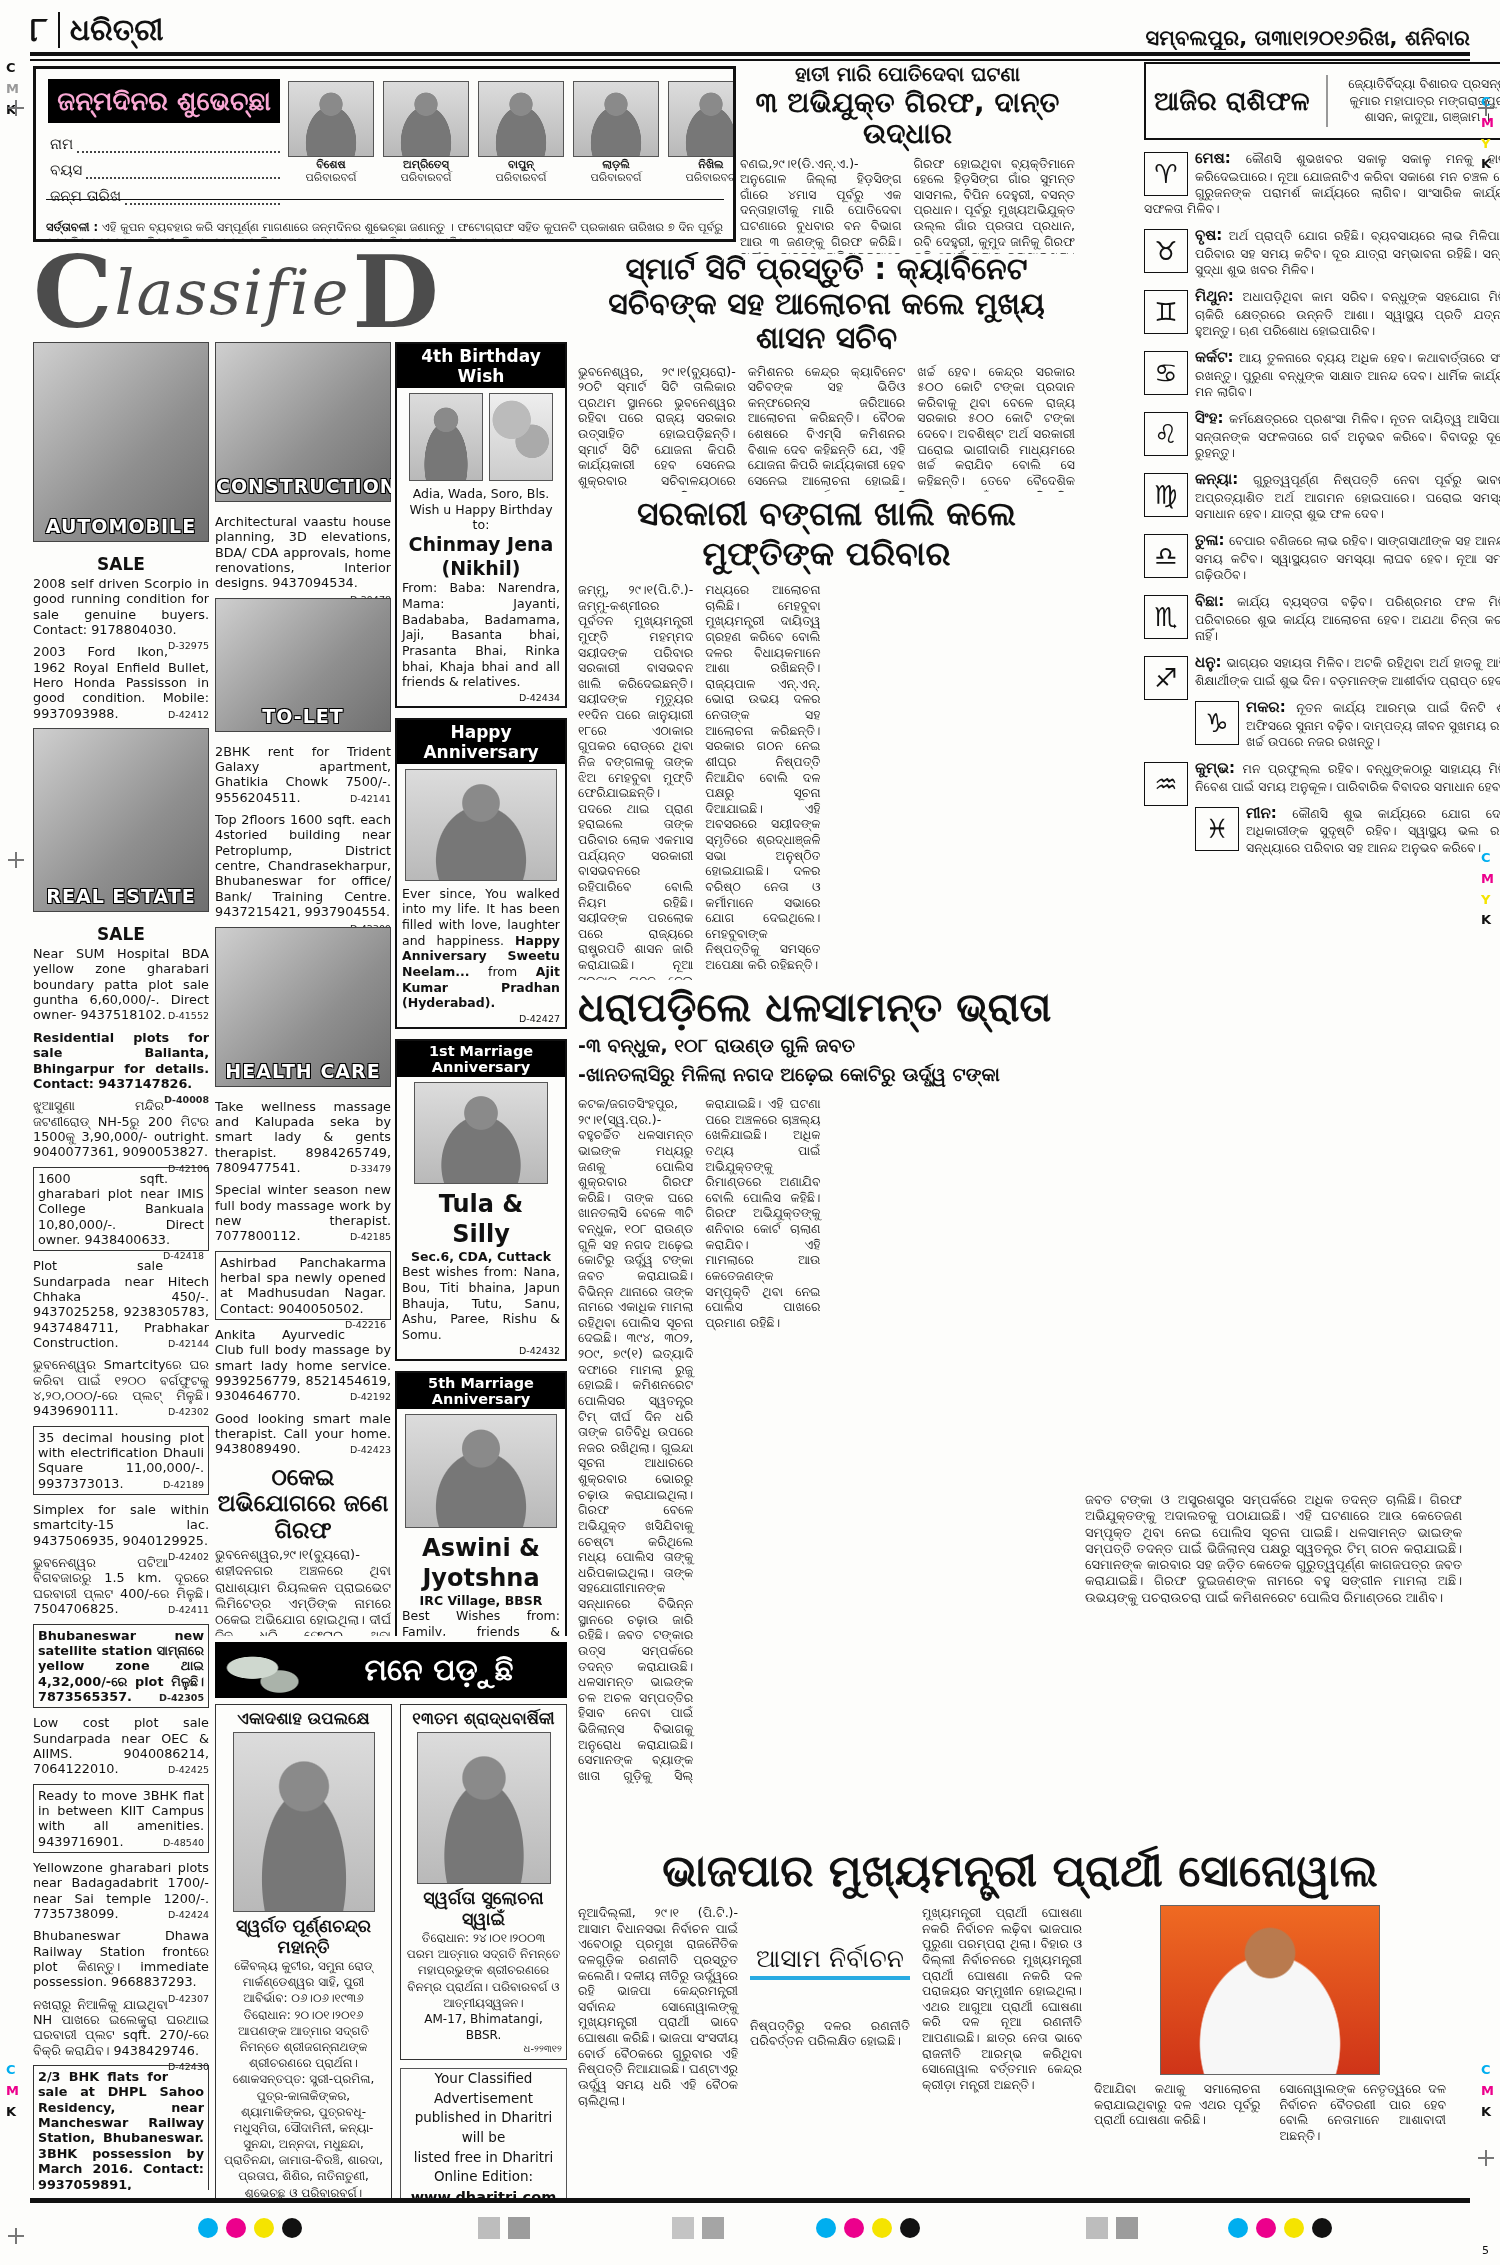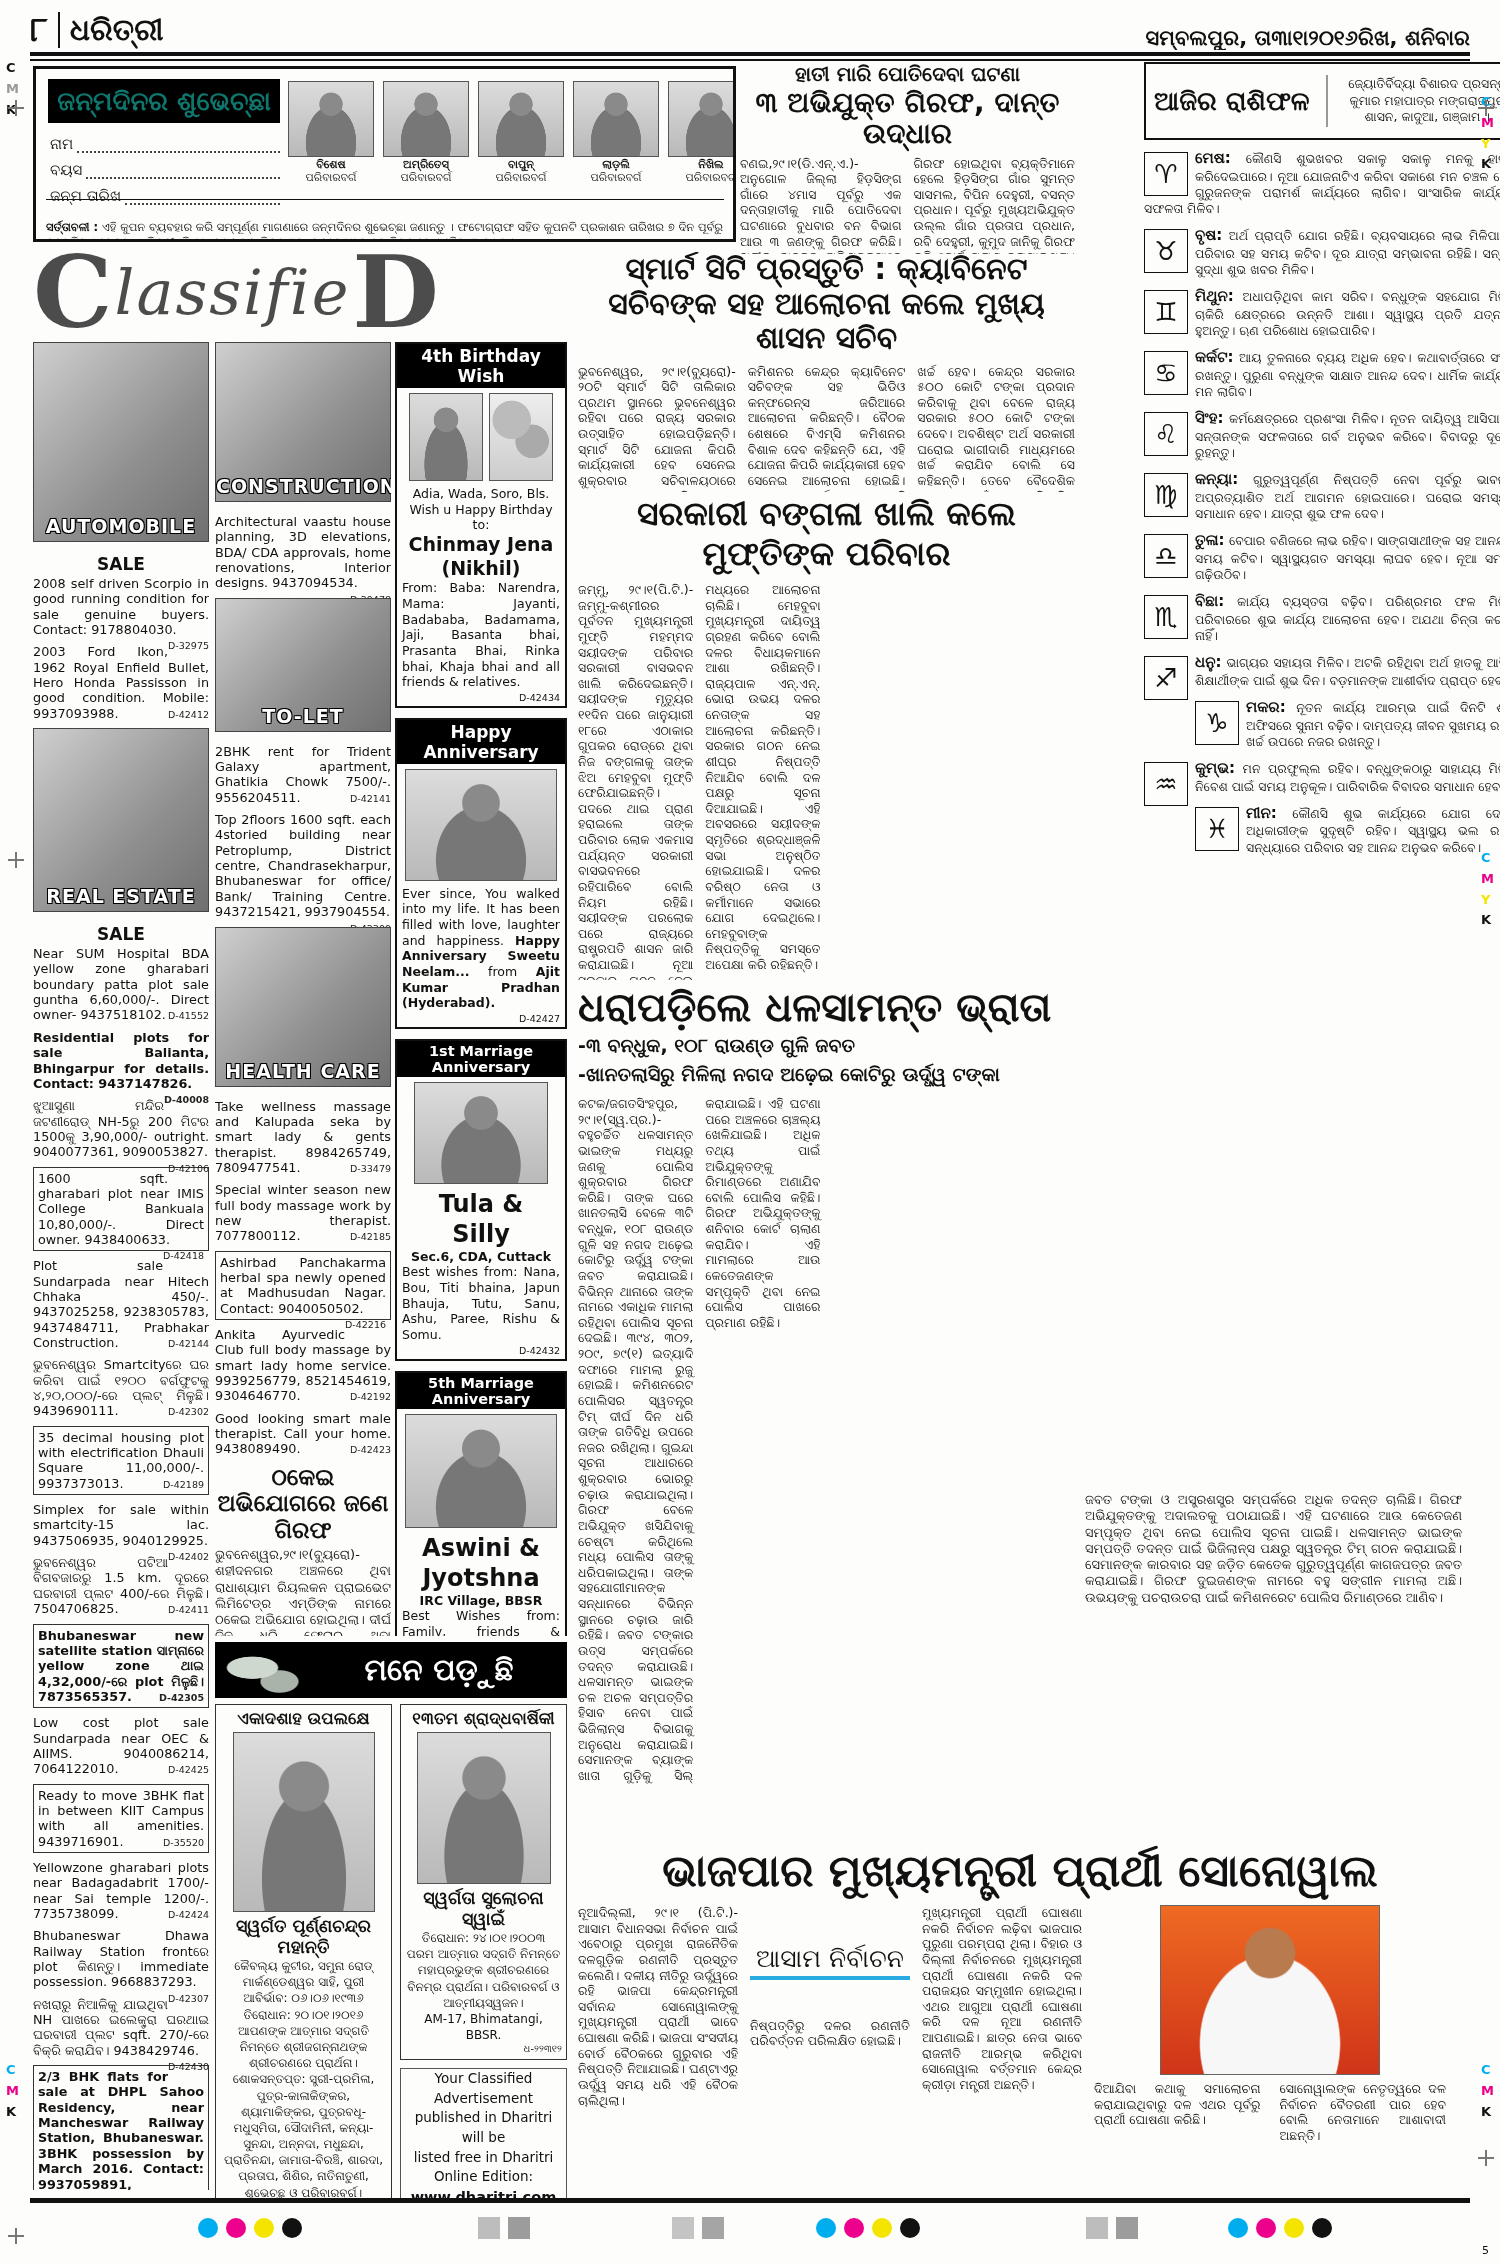--- a/index.html
+++ b/index.html
@@ -13,21 +13,21 @@
   .hdr{display:flex;justify-content:space-between;align-items:flex-end;}
   .hdr-left{display:flex;align-items:center;gap:10px;}
   .pageno{font-size:34px;font-weight:bold;}
   .hdr-bar{width:2px;height:36px;background:#111;}
   .masthead{font-size:30px;font-weight:bold;}
   .dateline{font-size:21px;font-weight:bold;}
   .rule1{background:#111;height:4px;}
   .rule2{background:#111;height:2px;}
   
   .bday{border:3px solid #111;}
-  .bday-title{position:absolute;left:12px;top:10px;width:232px;height:44px;background:#000;color:#0f766e;
+  .bday-title{position:absolute;left:12px;top:10px;width:232px;height:44px;background:#000;color:#f9a8d4;
       font-size:26px;font-weight:bold;display:flex;align-items:center;justify-content:center;}
   .fld{position:absolute;left:14px;width:230px;display:flex;align-items:flex-end;font-size:15px;}
   .fld .dots{flex:1;border-bottom:2px dotted #444;margin-left:4px;height:14px;}
   .kids{position:absolute;left:252px;top:12px;display:flex;gap:9px;}
   .kid{width:86px;text-align:center;font-size:11px;line-height:1.15;}
   .photo{background:
       radial-gradient(circle at 50% 30%,#8a8a8a 0 17%,transparent 18%),
       radial-gradient(ellipse at 50% 82%,#777 0 42%,transparent 43%),
       linear-gradient(#dcdcdc,#b9b9b9);
       border:1px solid #555;}
@@ -346,21 +346,21 @@
 
         <div class="ad boxed b">
           <span>Bhubaneswar new satellite station ସାମ୍ନାରେ yellow zone ଥାଇ 4,32,000/-ରେ plot ମିଳୁଛି। 7873565357.</span> <span class="ref">D-42305</span>
         </div>
 
         <div class="ad">
           <span>Low cost plot sale Sundarpada near OEC &amp; AIIMS. 9040086214, 7064122010.</span> <span class="ref">D-42425</span>
         </div>
 
         <div class="ad boxed">
-          <span>Ready to move 3BHK flat in between KIIT Campus with all amenities. 9439716901.</span> <span class="ref">D-35520</span>
+          <span>Ready to move 3BHK flat in between KIIT Campus with all amenities. 9439716901.</span> <span class="ref">D-48540</span>
         </div>
 
         <div class="ad">
           <span>Yellowzone gharabari plots near Badagadabrit 1700/- near Sai temple 1200/-. 7735738099.</span> <span class="ref">D-42424</span>
         </div>
 
         <div class="ad">
           <span>Bhubaneswar Dhawa Railway Station frontରେ plot କିଣନ୍ତୁ। immediate possession. 9668837293.</span> <span class="ref">D-42307</span>
         </div>
 

